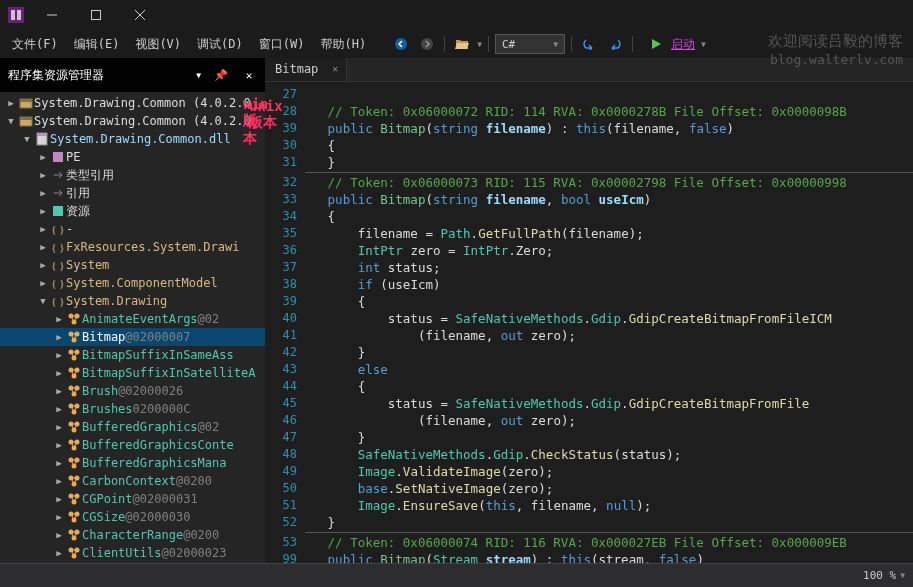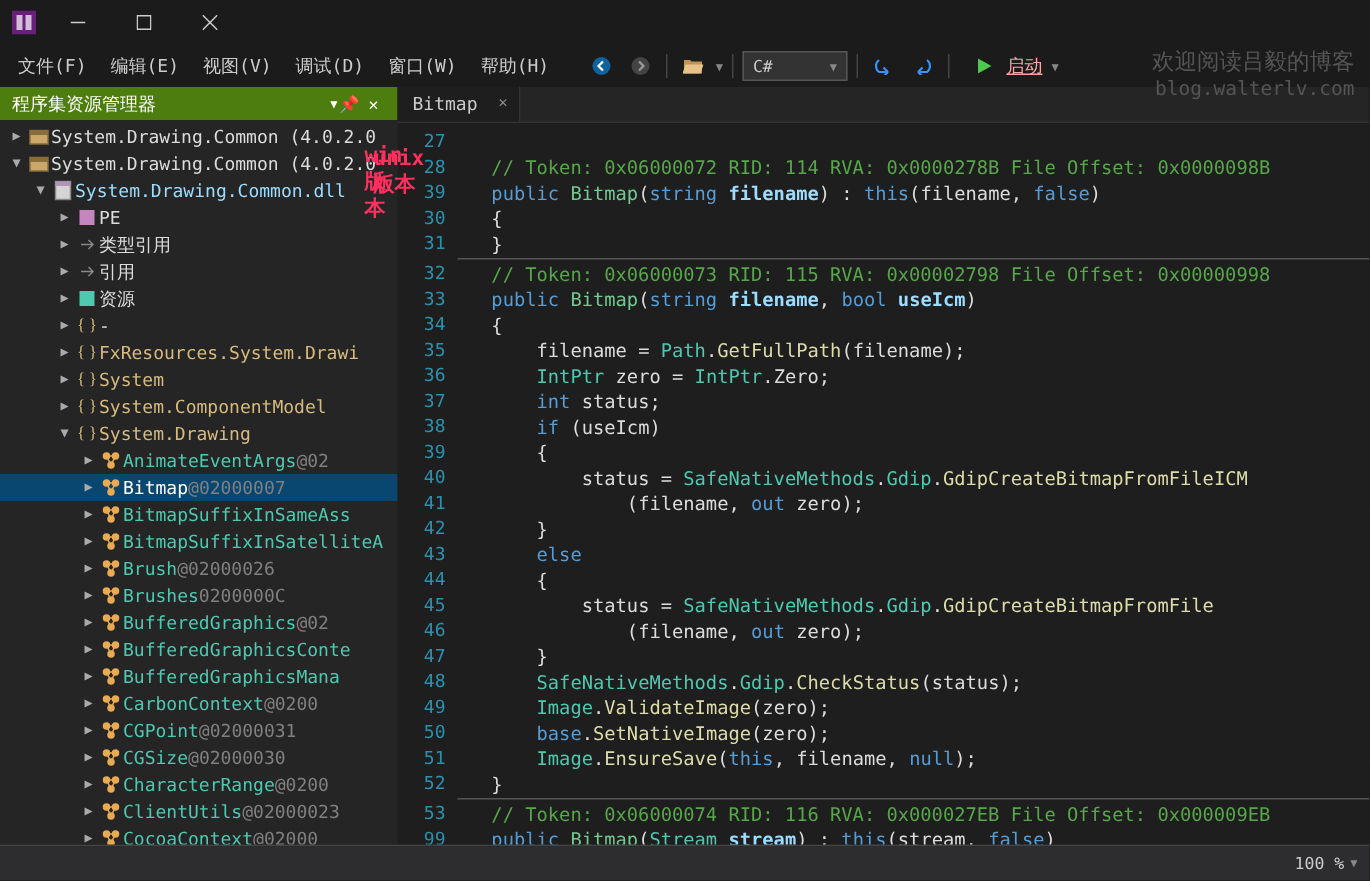--- a/index.html
+++ b/index.html
@@ -9,26 +9,26 @@
 .titlebar .title { flex:1; font-size:12px; }
 .winbtn { width:44px; height:30px; display:flex; align-items:center; justify-content:center; color:#ccc; }
 .menubar { height:28px; background:#1b1b1c; display:flex; align-items:center; padding:0 4px; position:relative; }
 .menubar .mi { padding:4px 8px; font-size:12px; color:#ccc; cursor:pointer; }
 .toolbar { display:flex; align-items:center; gap:4px; margin-left:16px; }
 .tbtn { width:22px; height:22px; display:flex; align-items:center; justify-content:center; cursor:pointer; }
 .tsep { width:1px; height:16px; background:#444; margin:0 2px; }
 .combo { height:20px; background:#333; border:1px solid #555; padding:0 6px; display:flex; align-items:center; min-width:70px; font-size:11px; color:#ccc; }
 .combo .arrow { margin-left:auto; font-size:8px; color:#888; }
 .run-area { display:flex; align-items:center; gap:4px; margin-left:6px; }
-.run-label { font-size:12px; color:#fca5a5;text-decoration:underline; }
+.run-label { font-size:12px; color:#d946ef;text-decoration:underline; }
 .watermark { position:absolute; right:10px; top:2px; text-align:right; color:#555; line-height:1.3; font-size:13px; }
 .watermark .wm1 { font-size:15px; }
 .main { display:flex; height:505px; }
 .sidebar { width:265px; background:#252526; display:flex; flex-direction:column; position:relative; }
-.panel-hdr { height:22px; background:#4d7c0f; color:#fff; display:flex; align-items:center; padding:0 8px; font-size:12px; }
+.panel-hdr { height:34px; background:#000000; color:#fff; display:flex; align-items:center; padding:0 8px; font-size:12px;gap:12px; }
 .panel-hdr .sp { flex:1; }
 .panel-hdr .pin, .panel-hdr .x { width:16px; text-align:center; cursor:pointer; font-size:11px; }
 .tree { flex:1; overflow:hidden; padding-top:2px; }
 .tnode { display:flex; align-items:center; height:18px; font-size:12px; white-space:nowrap; }
 .tw { display:inline-block; width:14px; text-align:center; color:#aaa; font-size:9px; }
 .ticon { width:16px; display:inline-flex; justify-content:center; font-size:11px; }
 .tlabel { color:#dcdcdc; }
 .tlabel.gold { color:#d7ba7d; }
 .tlabel.teal { color:#4ec9b0; }
 .tlabel.grey { color:#9cdcfe; }

